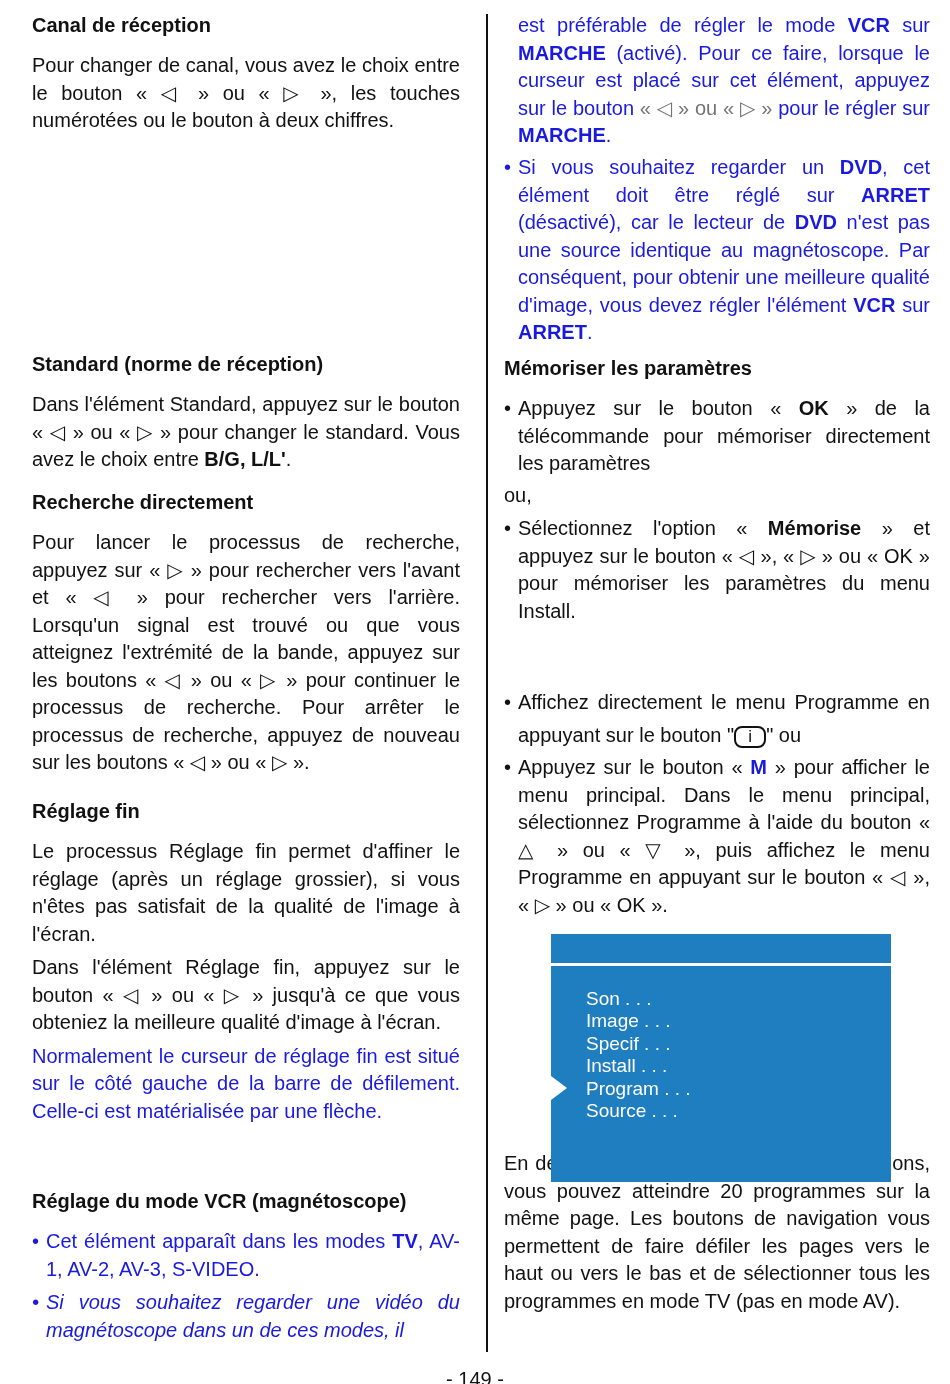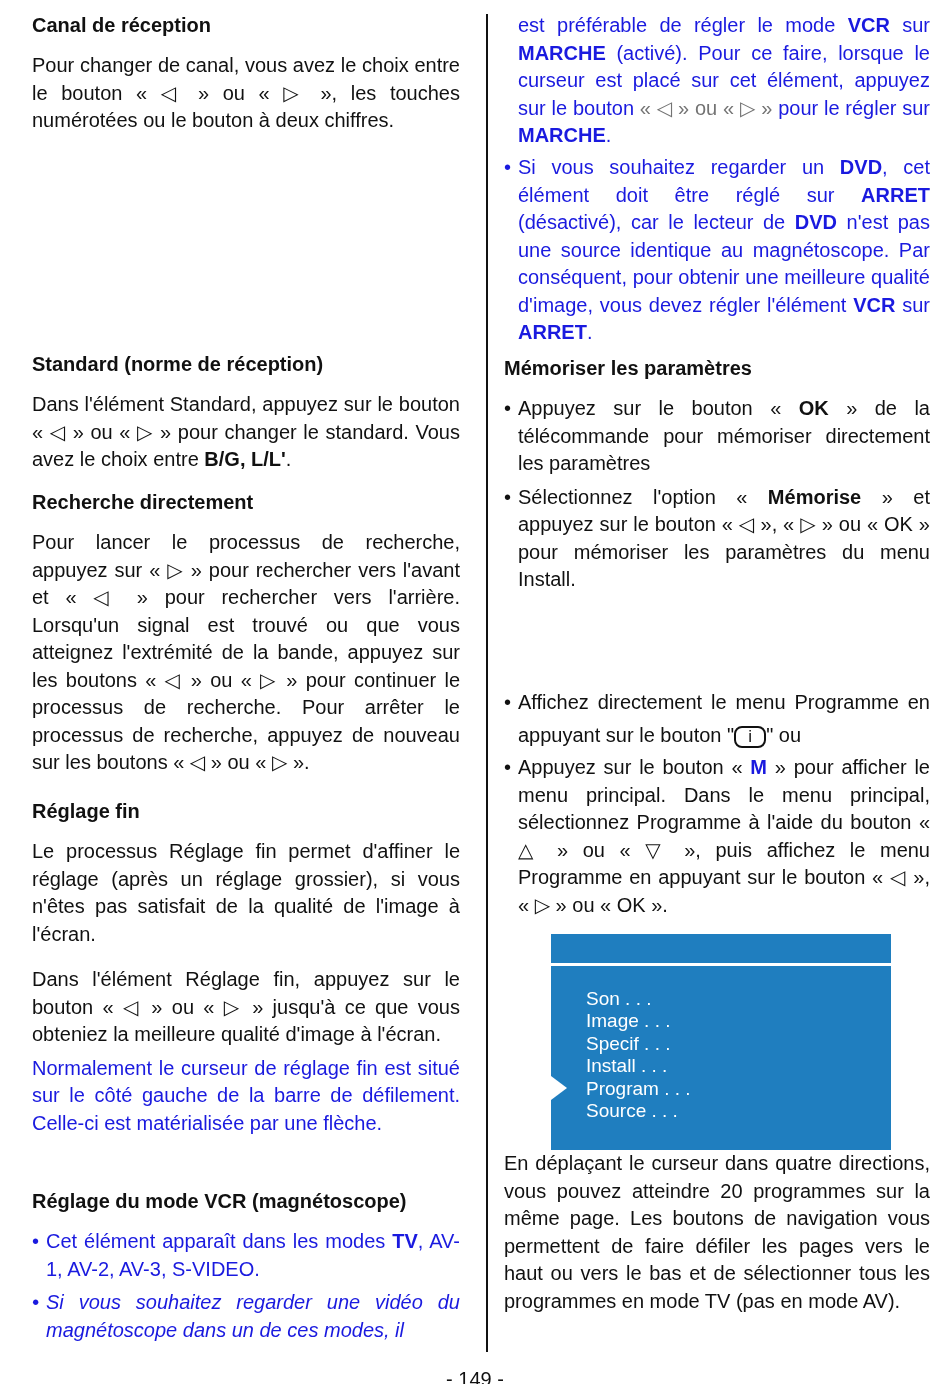--- a/index.html
+++ b/index.html
@@ -9,21 +9,21 @@
   .col-left { left:32px; width:436px; }
   .col-right { left:504px; width:434px; }
   .divider { position:absolute; left:486px; top:14px; width:2px; height:1338px; background:#111; }
   h3 { font-size:20px; font-weight:bold; margin:0; line-height:26px; }
   p { margin:0; line-height:27.5px; text-align:justify; }
   .blue { color:#1a1adf; }
   .bullet { position:relative; padding-left:14px; text-align:justify; line-height:27.5px; margin:0; }
   .bullet::before { content:"•"; position:absolute; left:0; top:0; }
   .blk { position:absolute; left:0; right:8px; }
   b { font-weight:bold; }
-  .menu { position:absolute; left:551px; top:934px; width:340px; height:216px; background:#1f7ebf; }
+  .menu { position:absolute; left:551px; top:934px; width:340px; height:248px; background:#1f7ebf; }
   .menu .rule { position:absolute; left:0; right:0; top:29px; height:3px; background:#ffffff; }
   .menu ul { list-style:none; margin:0; padding:0; position:absolute; left:35px; top:54px; }
   .menu li { color:#ffffff; font-size:19px; line-height:22.4px; }
   .menu .pointer { position:absolute; left:0; top:142px; width:0; height:0;
         border-top:12px solid transparent; border-bottom:12px solid transparent; border-left:16px solid #ffffff; }
   .ibtn { display:inline-block; border:2px solid #111; border-radius:8px; width:28px; height:18px;
           line-height:18px; text-align:center; font-size:17px; vertical-align:middle; }
   .page-no { position:absolute; left:0; right:0; top:1368px; text-align:center; font-size:20px; }
 </style>
 </head>
@@ -43,21 +43,21 @@
   </div>
 
   <div class="blk" style="top:489px;">
     <h3>Recherche directement</h3>
     <p style="margin-top:14px;">Pour lancer le processus de recherche, appuyez sur « ▷ » pour rechercher vers l'avant et « ◁ » pour rechercher vers l'arrière. Lorsqu'un signal est trouvé ou que vous atteignez l'extrémité de la bande, appuyez sur les boutons « ◁ » ou « ▷ » pour continuer le processus de recherche. Pour arrêter le processus de recherche, appuyez de nouveau sur les boutons « ◁ » ou « ▷ ».</p>
   </div>
 
   <div class="blk" style="top:798px;">
     <h3>Réglage fin</h3>
     <p style="margin-top:14px;">Le processus Réglage fin permet d'affiner le réglage (après un réglage grossier), si vous n'êtes pas satisfait de la qualité de l'image à l'écran.</p>
-    <p style="margin-top:18px;">Dans l'élément Réglage fin, appuyez sur le bouton « ◁ » ou « ▷ » jusqu'à ce que vous obteniez la meilleure qualité d'image à l'écran.</p>
+    <p style="margin-top:6px;">Dans l'élément Réglage fin, appuyez sur le bouton « ◁ » ou « ▷ » jusqu'à ce que vous obteniez la meilleure qualité d'image à l'écran.</p>
     <p class="blue" style="margin-top:6px;">Normalement le curseur de réglage fin est situé sur le côté gauche de la barre de défilement. Celle-ci est matérialisée par une flèche.</p>
   </div>
 
   <div class="blk" style="top:1188px;">
     <h3>Réglage du mode VCR (magnétoscope)</h3>
     <p class="bullet blue" style="margin-top:14px;"><span>Cet élément apparaît dans les modes </span><b>TV</b><span>, AV-1, AV-2, AV-3, S-VIDEO.</span></p>
     <p class="bullet blue" style="margin-top:6px;font-style:italic;">Si vous souhaitez regarder une vidéo du magnétoscope dans un de ces modes, il</p>
   </div>
 </div>
 
@@ -66,20 +66,21 @@
     <p><span>est préférable de régler le mode </span><b>VCR</b><span> sur </span><b>MARCHE</b><span> (activé). Pour ce faire, lorsque le curseur est placé sur cet élément, appuyez sur le bouton </span><span style="color:#737373">« ◁ » ou « ▷ »</span><span> pour le régler sur </span><b>MARCHE</b><span>.</span></p>
   </div>
 
   <div class="blk" style="top:154px;">
     <p class="bullet blue"><span>Si vous souhaitez regarder un </span><b>DVD</b><span>, cet élément doit être réglé sur </span><b>ARRET</b><span> (désactivé), car le lecteur de </span><b>DVD</b><span> n'est pas une source identique au magnétoscope. Par conséquent, pour obtenir une meilleure qualité d'image, vous devez régler l'élément </span><b>VCR</b><span> sur </span><b>ARRET</b><span>.</span></p>
   </div>
 
   <div class="blk" style="top:355px;">
     <h3>Mémoriser les paramètres</h3>
     <p class="bullet" style="margin-top:14px;"><span>Appuyez sur le bouton « </span><b>OK</b><span> » de la télécommande pour mémoriser directement les paramètres</span></p>
+    <p style="margin-top:4px;">ou,</p>
     <p class="bullet" style="margin-top:6px;"><span>Sélectionnez l'option « </span><b>Mémorise</b><span> » et appuyez sur le bouton « ◁ », « ▷ » ou « OK » pour mémoriser les paramètres du menu Install.</span></p>
   </div>
 
   <div class="blk" style="top:686px;">
     <p class="bullet" style="line-height:33px;"><span>Affichez directement le menu Programme en appuyant sur le bouton "</span><span class="ibtn">i</span><span>" ou</span></p>
     <p class="bullet" style="margin-top:2px;"><span>Appuyez sur le bouton « </span><b class="blue">M</b><span> » pour afficher le menu principal. Dans le menu principal, sélectionnez Programme à l'aide du bouton « △ » ou « ▽ », puis affichez le menu Programme en appuyant sur le bouton « ◁ », « ▷ » ou « OK ».</span></p>
   </div>
 
   <div class="blk" style="top:1150px;">
     <p>En déplaçant le curseur dans quatre directions, vous pouvez atteindre 20 programmes sur la même page. Les boutons de navigation vous permettent de faire défiler les pages vers le haut ou vers le bas et de sélectionner tous les programmes en mode TV (pas en mode AV).</p>

